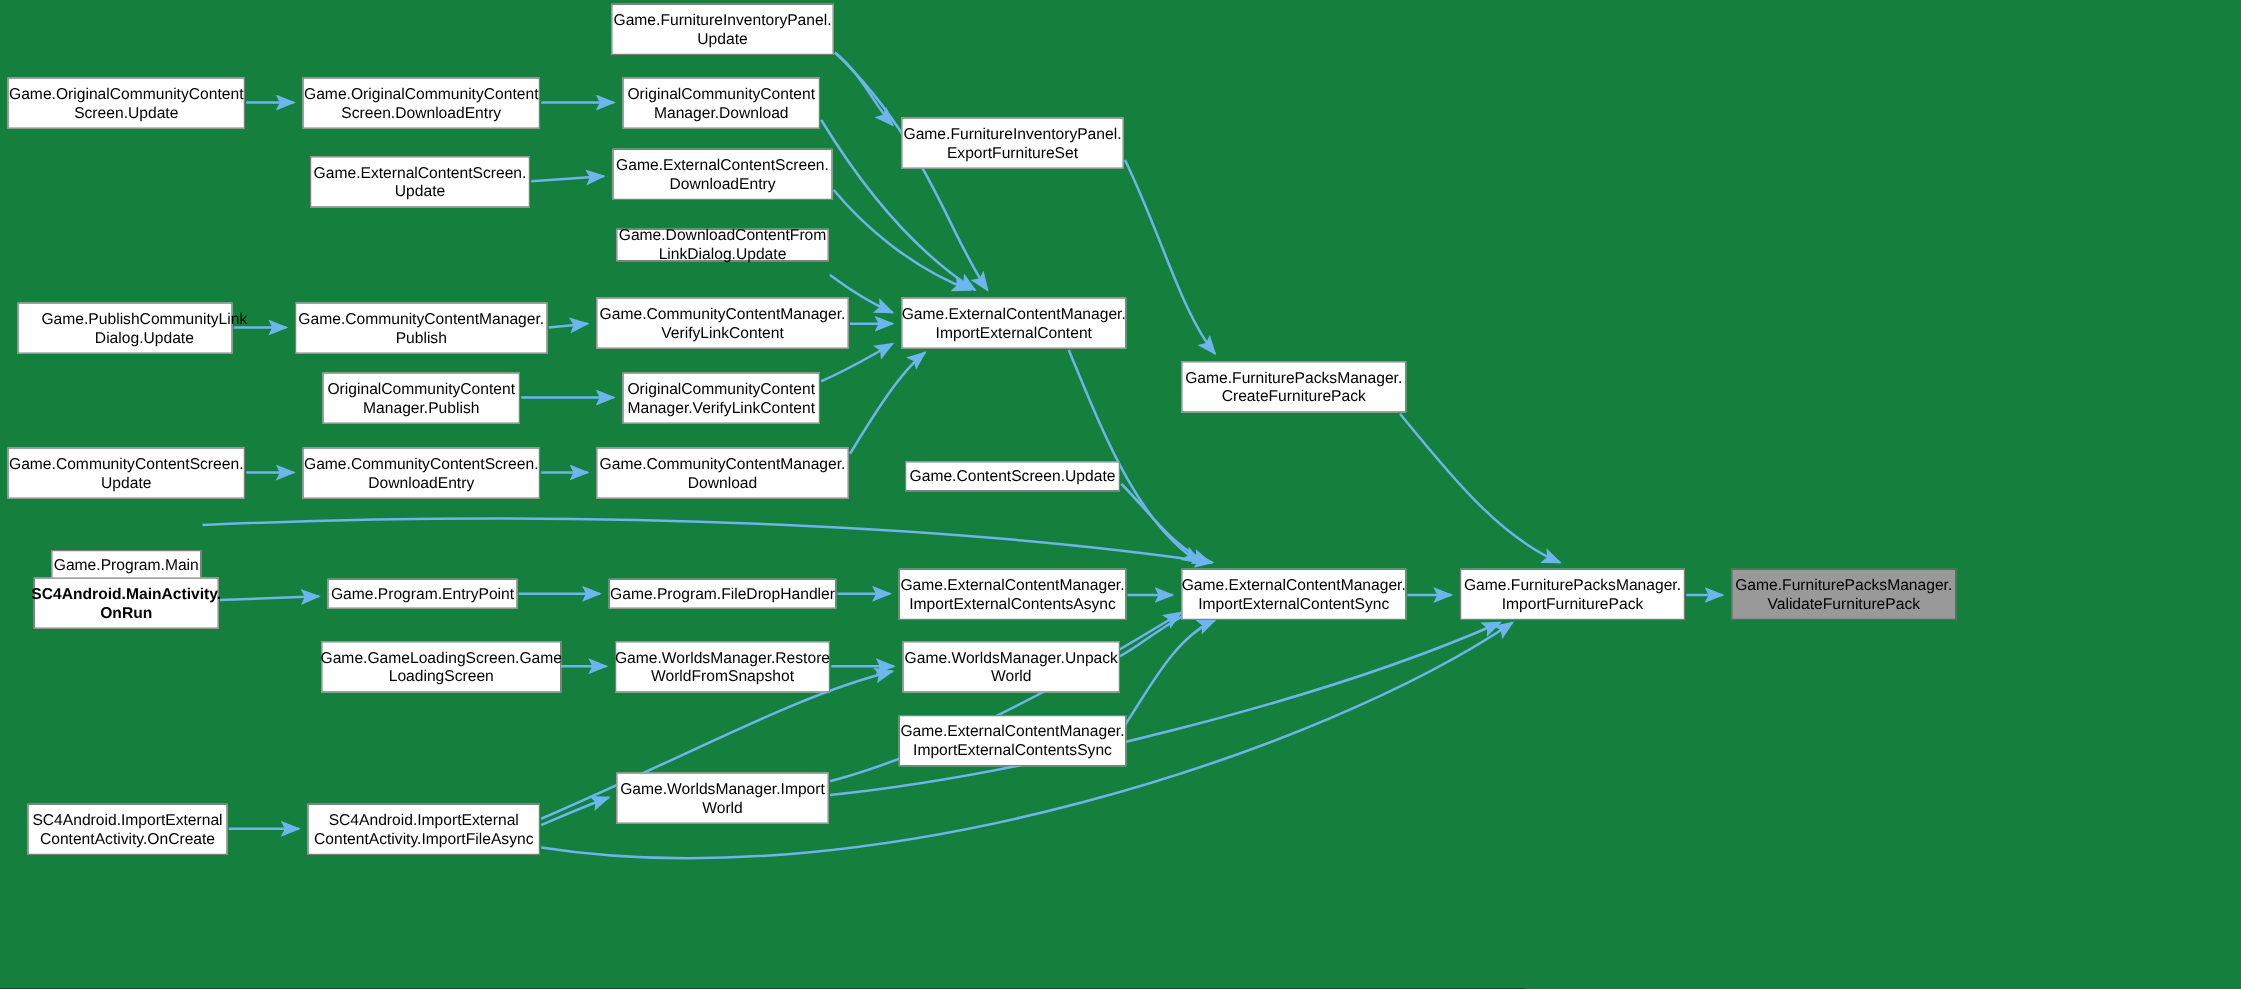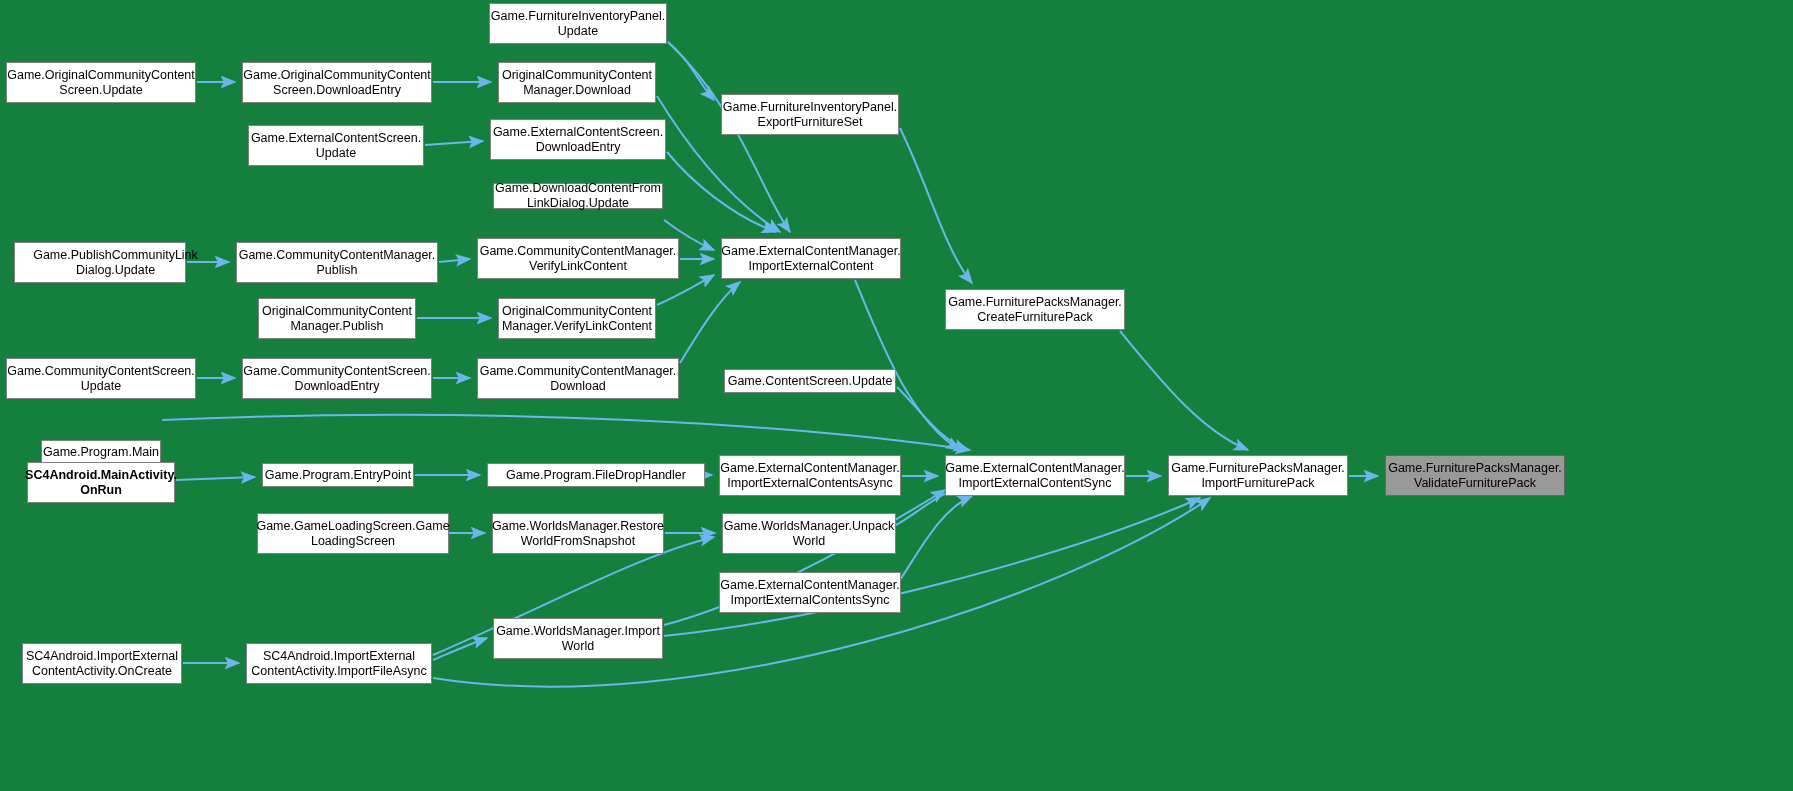--- a/index.html
+++ b/index.html
@@ -130,21 +130,21 @@
 Update</div>
       <div class="node" style="left: 242px; top: 358px; width: 190px; height: 41px;">Game.CommunityContentScreen.
 DownloadEntry</div>
       <div class="node" style="left: 477px; top: 358px; width: 202px; height: 41px;">Game.CommunityContentManager.
 Download</div>
       <div class="node" style="left: 724px; top: 369px; width: 172px; height: 24px;">Game.ContentScreen.Update</div>
       <div class="node" style="left: 41px; top: 412px; width: 120px; height: 24px; margin-top: 28px;">Game.Program.Main</div>
       <div class="node" style="left: 27px; top: 462px; width: 148px; height: 41px; font-weight: bold;">SC4Android.MainActivity.
 OnRun</div>
       <div class="node" style="left: 262px; top: 463px; width: 152px; height: 24px;">Game.Program.EntryPoint</div>
-      <div class="node" style="left: 487px; top: 463px; width: 218px; height: 24px;">Game.Program.FileDropHandler</div>
+      <div class="node" style="left: 487px; top: 463px; width: 182px; height: 24px;">Game.Program.FileDropHandler</div>
       <div class="node" style="left: 719px; top: 455px; width: 182px; height: 41px;">Game.ExternalContentManager.
 ImportExternalContentsAsync</div>
       <div class="node" style="left: 945px; top: 455px; width: 180px; height: 41px;">Game.ExternalContentManager.
 ImportExternalContentSync</div>
       <div class="node" style="left: 1168px; top: 455px; width: 180px; height: 41px;">Game.FurniturePacksManager.
 ImportFurniturePack</div>
       <div class="node highlight" style="left: 1385px; top: 455px; width: 180px; height: 41px;">Game.FurniturePacksManager.
 ValidateFurniturePack</div>
       <div class="node" style="left: 241px; top: 513px; width: 192px; height: 41px; margin-left: 16px;">Game.GameLoadingScreen.Game
 LoadingScreen</div>

